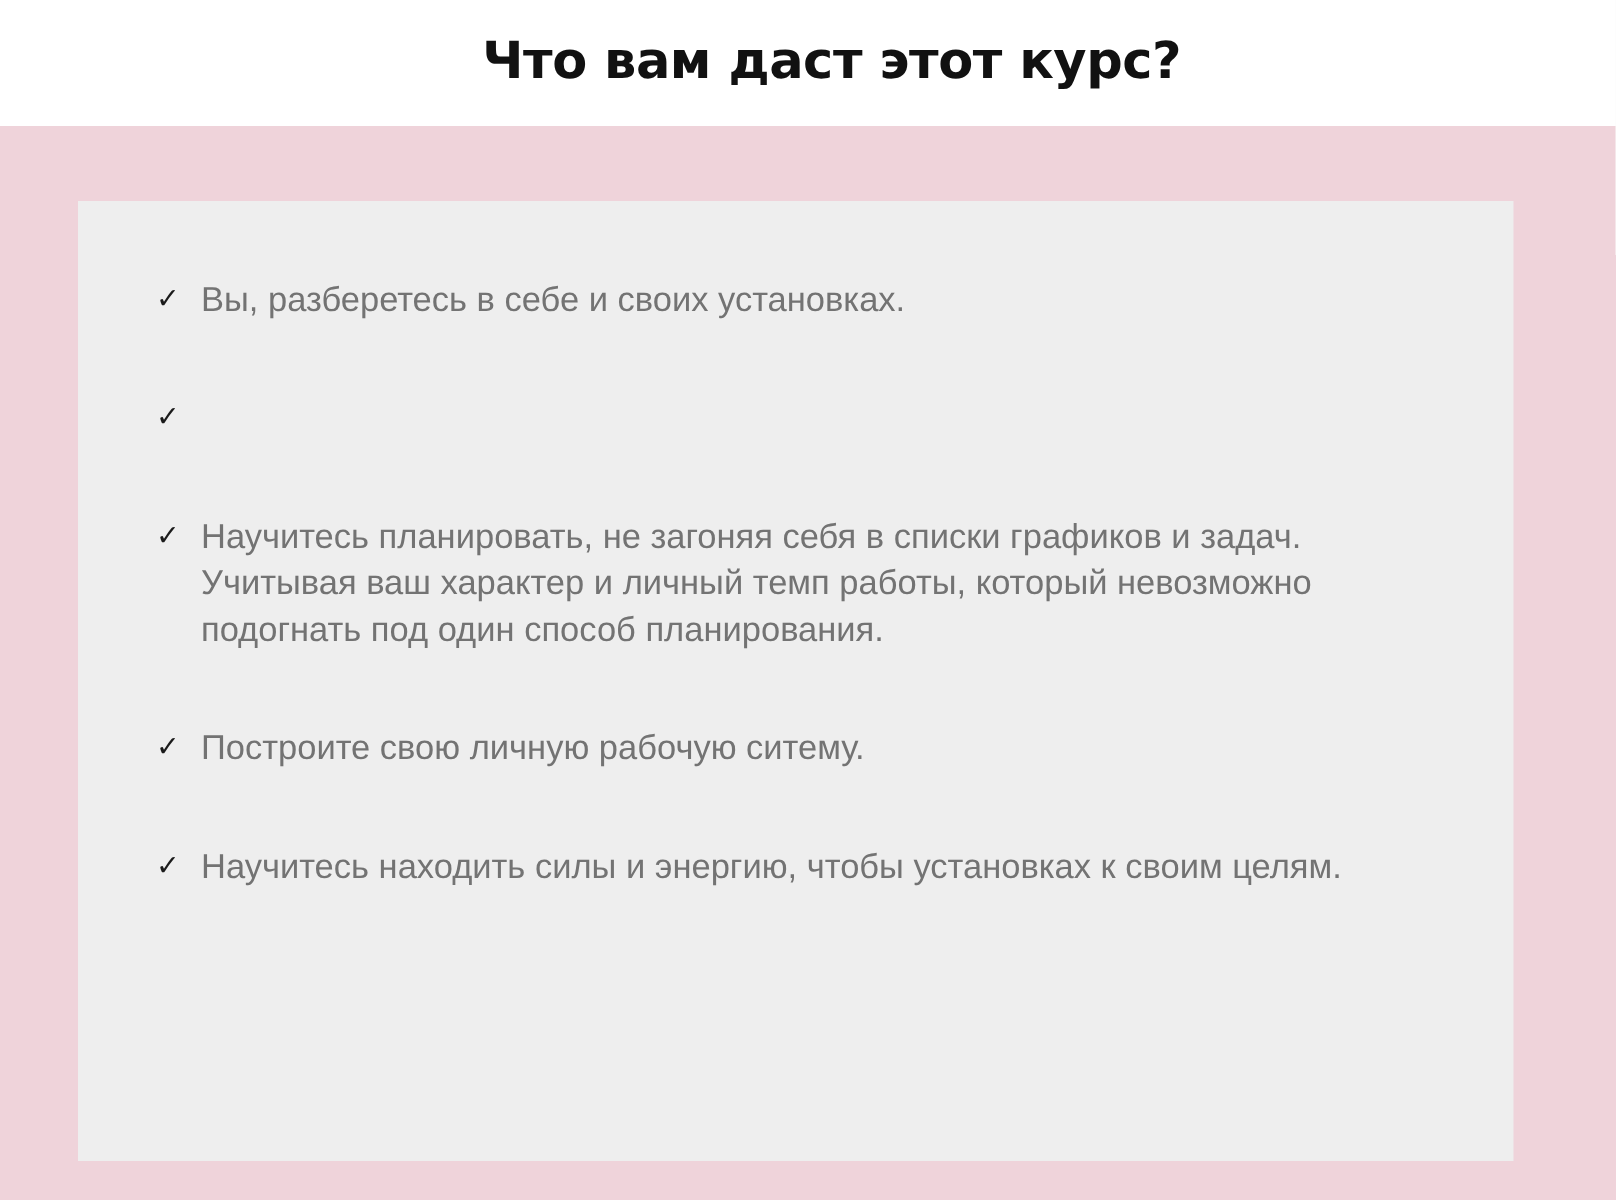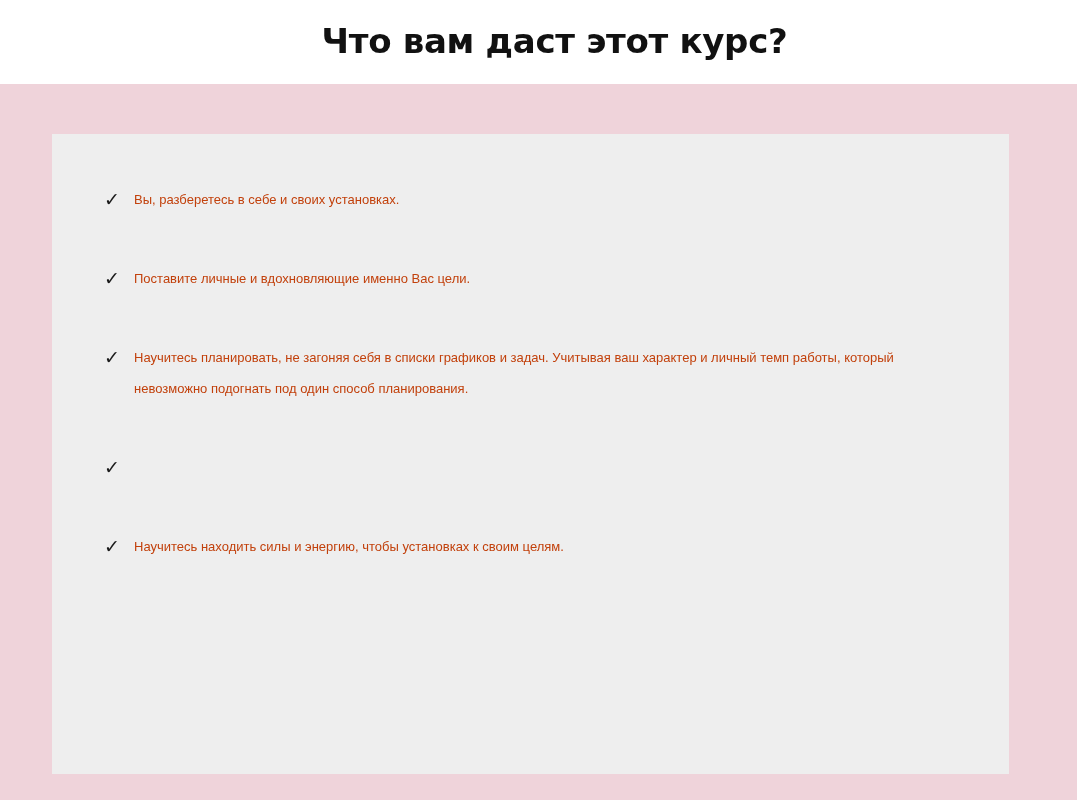--- a/index.html
+++ b/index.html
@@ -69,23 +69,23 @@
   .check-icon {
     flex: 0 0 auto;
     width: 30px;
     font-family: "DejaVu Sans", sans-serif;
     font-size: 19px;
     line-height: 31px;
     color: #1a1a1a;
   }
   .benefit-text {
     font-family: "Liberation Sans", sans-serif;
-    font-size: 13px;
+    font-size: 23px;
     line-height: 31px;
-    color: #c2410c;
+    color: #737373;
     max-width: 800px;
     white-space: pre-line;
   }
 </style>
 </head>
 <body>
 
 <div class="page">
 
   <div class="title-band">
@@ -97,30 +97,30 @@
     <div class="card">
       <ul class="benefit-list">
 
         <li class="benefit-item">
           <span class="check-icon">✓</span>
           <span class="benefit-text">Вы, разберетесь в себе и своих установках.</span>
         </li>
 
         <li class="benefit-item">
           <span class="check-icon">✓</span>
-          <span class="benefit-text">Поставите личные и вдохновляющие именно Вас цели.</span>
         </li>
 
         <li class="benefit-item">
           <span class="check-icon">✓</span>
           <span class="benefit-text">Научитесь планировать, не загоняя себя в списки графиков и задач. Учитывая ваш характер и личный темп работы, который  невозможно подогнать под один способ планирования.</span>
         </li>
 
         <li class="benefit-item">
           <span class="check-icon">✓</span>
+          <span class="benefit-text">Построите свою личную рабочую ситему.</span>
         </li>
 
         <li class="benefit-item">
           <span class="check-icon">✓</span>
           <span class="benefit-text">Научитесь находить силы и энергию, чтобы установках к своим целям.</span>
         </li>
 
       </ul>
     </div>
 

